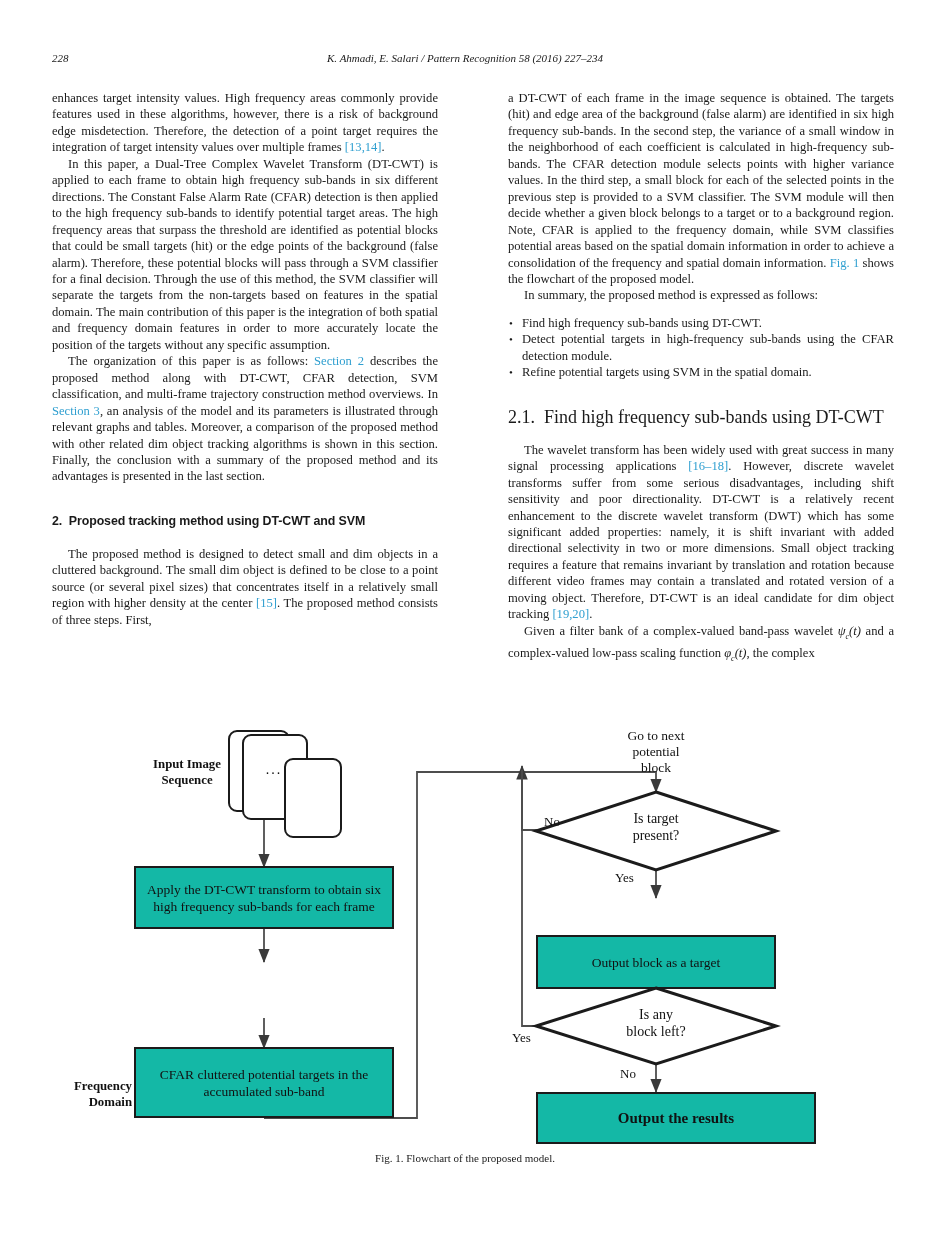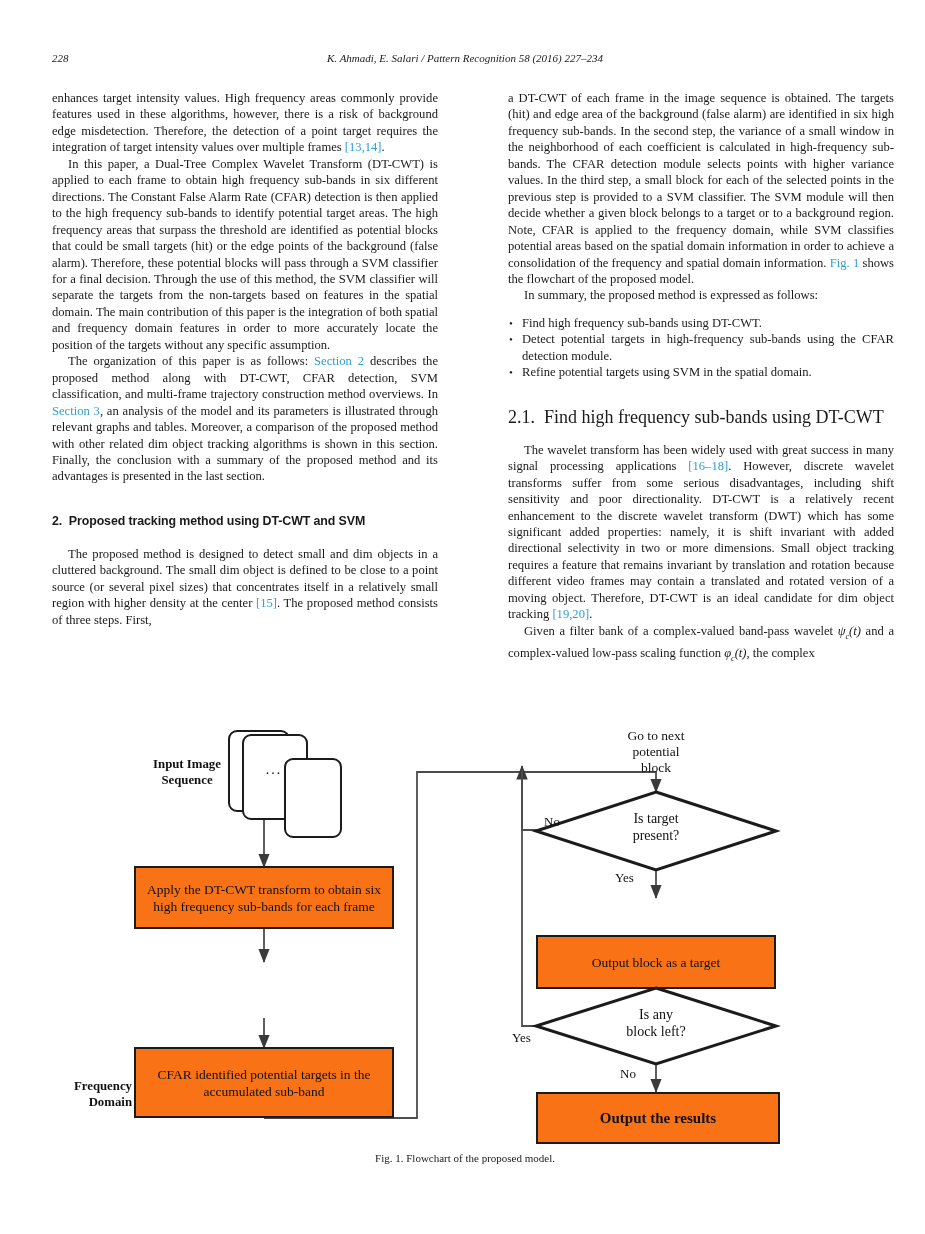--- a/index.html
+++ b/index.html
@@ -136,21 +136,21 @@
     text-align: center;
     font-size: 11px;
   }
   .fig-caption b { font-weight: normal; }
 
   
   .fc-box {
     position: absolute;
     box-sizing: border-box;
     border: 2px solid #1b1b1b;
-    background: #f97316;
+    background: #14b8a6;
     display: flex;
     align-items: center;
     justify-content: center;
     text-align: center;
     font-family: "Liberation Serif", serif;
     font-size: 13.5px;
     line-height: 17px;
     color: #111;
     padding: 12px 4px;
   }
@@ -283,21 +283,21 @@
 
       <div class="fc-label bold" style="left:70px; top:2px; width:130px; white-space:pre-line;">Input Image
 Sequence</div>
 
       <div class="fc-frame" style="left:176px; top:0px; width:62px; height:82px;"></div>
       <div class="fc-frame" style="left:190px; top:4px; width:66px; height:86px;"></div>
       <div class="fc-frame" style="left:232px; top:28px; width:58px; height:80px;"></div>
       <div class="fc-label" style="left:196px; top:32px; width:52px; font-size:14px; letter-spacing:2px;">...</div>
 
       <div class="fc-box" style="left:82px; top:136px; width:260px; height:63px;">Apply the DT-CWT transform to obtain six high frequency sub-bands for each frame</div>
-      <div class="fc-box" style="left:82px; top:317px; width:260px; height:71px;">CFAR identified potential targets in the accumulated sub-band</div>
+      <div class="fc-box" style="left:82px; top:317px; width:260px; height:71px;">CFAR cluttered potential targets in the accumulated sub-band</div>
 
       <div class="fc-label bold" style="left:2px; top:324px; width:78px; white-space:pre-line; text-align:right;">Frequency
 Domain</div>
 
       <div class="fc-label" style="left:534px; top:-18px; width:140px; white-space:pre-line;margin-top:16px;">Go to next
 potential
 block</div>
 
 
       <svg style="position:absolute; left:484px; top:62px; width:240px; height:78px; overflow:visible;" viewBox="0 0 240 78">
@@ -307,21 +307,21 @@
 present?</div>
 
       <div class="fc-box" style="left:484px; top:184px; width:240px; height:54px;margin-top:21px;">Output block as a target</div>
 
       <svg style="position:absolute; left:484px; top:258px; width:240px; height:76px; overflow:visible;" viewBox="0 0 240 76">
         <polygon points="120,0 240,38 120,76 0,38" fill="#ffffff" stroke="#1b1b1b" stroke-width="3"></polygon>
       </svg>
       <div class="diamond-text" style="left:534px; top:276px; width:140px; white-space:pre-line;">Is any
 block left?</div>
 
-      <div class="fc-box" style="left:484px; top:362px; width:244px; height:52px; font-weight:bold; font-size:15px;">Output the results</div>
+      <div class="fc-box" style="left:484px; top:362px; width:280px; height:52px; font-weight:bold; font-size:15px;">Output the results</div>
 
       <div class="fc-edge-label" style="left:492px; top:84px;">No</div>
       <div class="fc-edge-label" style="left:563px; top:140px;">Yes</div>
       <div class="fc-edge-label" style="left:460px; top:300px;">Yes</div>
       <div class="fc-edge-label" style="left:568px; top:336px;">No</div>
 
     </div>
 
     <div class="fig-caption">
       <b>Fig. 1.</b>

